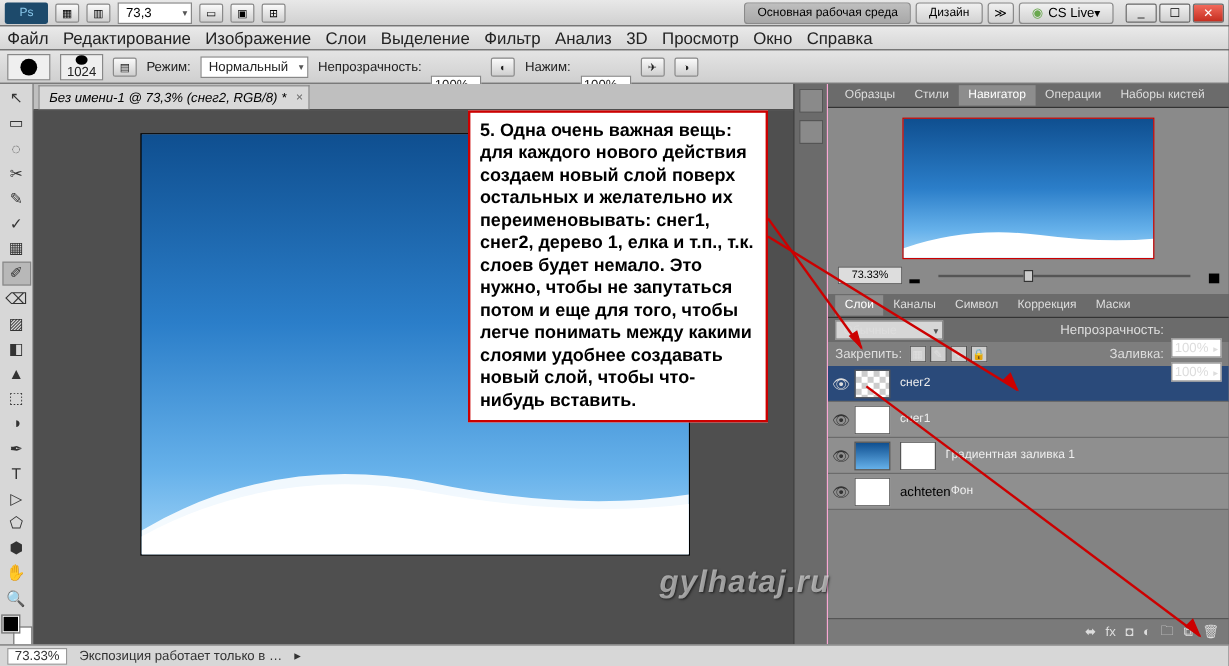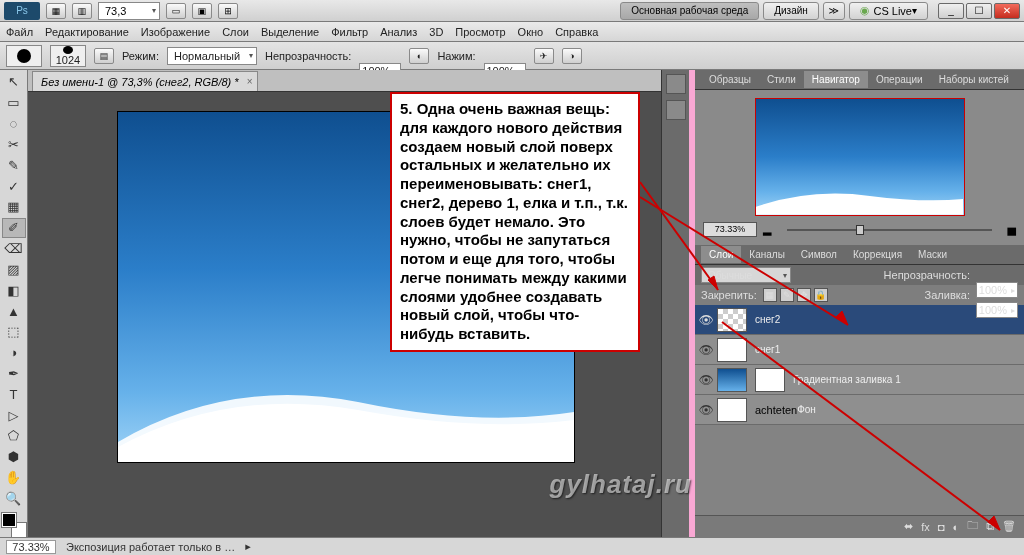--- a/index.html
+++ b/index.html
@@ -12,21 +12,21 @@
   .mini-btn  { width:20px; height:16px; background:linear-gradient(#fafafa,#cfcfcf); border:1px solid #8a8a8a; border-radius:2px; display:flex; align-items:center; justify-content:center; font-size:9px;}
   .title-spacer { flex:1; }
   .ws-btn { height:18px; padding:0 10px; background:linear-gradient(#f0f0f0,#d2d2d2); border:1px solid #8a8a8a; border-radius:3px; font-size:10px; display:flex; align-items:center; margin-left:4px;}
   .ws-btn.active { background:linear-gradient(#bfbfbf,#a8a8a8); }
   .win-btns { display:flex; gap:2px; margin-left:10px;}
   .win-btn { width:26px; height:16px; border:1px solid #6a6a6a; border-radius:2px; display:flex; align-items:center; justify-content:center; font-size:10px; background:linear-gradient(#f0f0f0,#cfcfcf);}
   .win-btn.close { background:linear-gradient(#f26a5b,#c52d1f); color:#fff;}
 
   
   .menubar { height:20px; background:linear-gradient(#eaeaea,#d6d6d6); display:flex; align-items:center; padding:0 6px; gap:12px; border-bottom:1px solid #7a7a7a;}
-  .menubar span { color:#222; font-size:11px; }
+  .menubar span { color:#222; font-size:14px; }
 
   
   .optbar { height:28px; background:linear-gradient(#e4e4e4,#cfcfcf); border-bottom:1px solid #7a7a7a; display:flex; align-items:center; padding:0 6px; gap:8px; font-size:10px; color:#222;}
   .brush-prev { width:36px; height:22px; border:1px solid #888; background:#efefef; display:flex; align-items:center; justify-content:center;}
   .brush-prev .dot { width:14px; height:14px; border-radius:50%; background:#000;}
   .select-box { height:18px; border:1px solid #888; background:#fff; padding:0 14px 0 6px; display:flex; align-items:center; position:relative;}
   .select-box::after { content:"▾"; position:absolute; right:3px; font-size:8px; color:#555;}
   .pct-box { width:42px; height:16px; border:1px solid #888; background:#fff; text-align:right; padding-right:10px; line-height:14px; position:relative;margin-top:30px;}
   .pct-box::after { content:"▸"; position:absolute; right:2px; top:1px; font-size:8px;}
 
@@ -51,21 +51,21 @@
   .snow { position:absolute; left:0; right:0; bottom:0; height:90px; }
   .snow svg{width:100%; height:100%; display:block;}
 
   
   .annot { position:absolute; left:390px; top:92px; width:250px; background:#fff; border:2px solid #c00; padding:6px 8px; font-size:15px; line-height:1.25; font-weight:bold; z-index:30;}
 
   
   .arrow { position:absolute; z-index:29; stroke:#c00; fill:#c00; }
 
   
-  .panels { width:335px; background:#747474; border-left:6px solid #f9a8d4; display:flex; flex-direction:column; }
+  .panels { width:335px; background:#747474; border-left:1px solid #f9a8d4; display:flex; flex-direction:column; }
   .panel-tabs { height:20px; background:#6b6b6b; display:flex; align-items:center; padding-left:6px; gap:0; border-bottom:1px solid #333;}
   .ptab { padding:3px 8px; font-size:10px; color:#ddd; }
   .ptab.active { background:#8d8d8d; color:#fff; }
 
   
   .navigator { background:#8a8a8a; padding:8px; display:flex; flex-direction:column; align-items:center;}
   .nav-thumb { width:210px; height:118px; border:1px solid #c00; background:linear-gradient(#0f4f90,#2b7ec9 50%,#66b1ea 80%,#a1d4f7); position:relative;}
   .nav-thumb .mini-snow{position:absolute;left:0;right:0;bottom:0;height:30px;}
   .nav-ctrl { width:100%; display:flex; align-items:center; gap:6px; margin-top:6px;}
   .nav-pct { width:54px; height:15px; background:#ddd; border:1px solid #555; font-size:9px; text-align:center; line-height:13px;}

